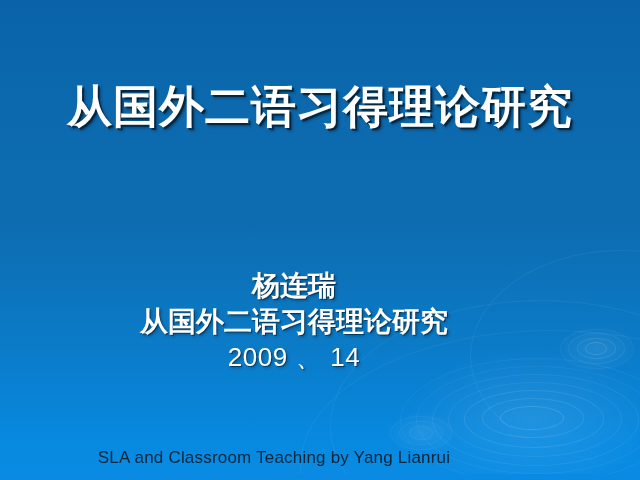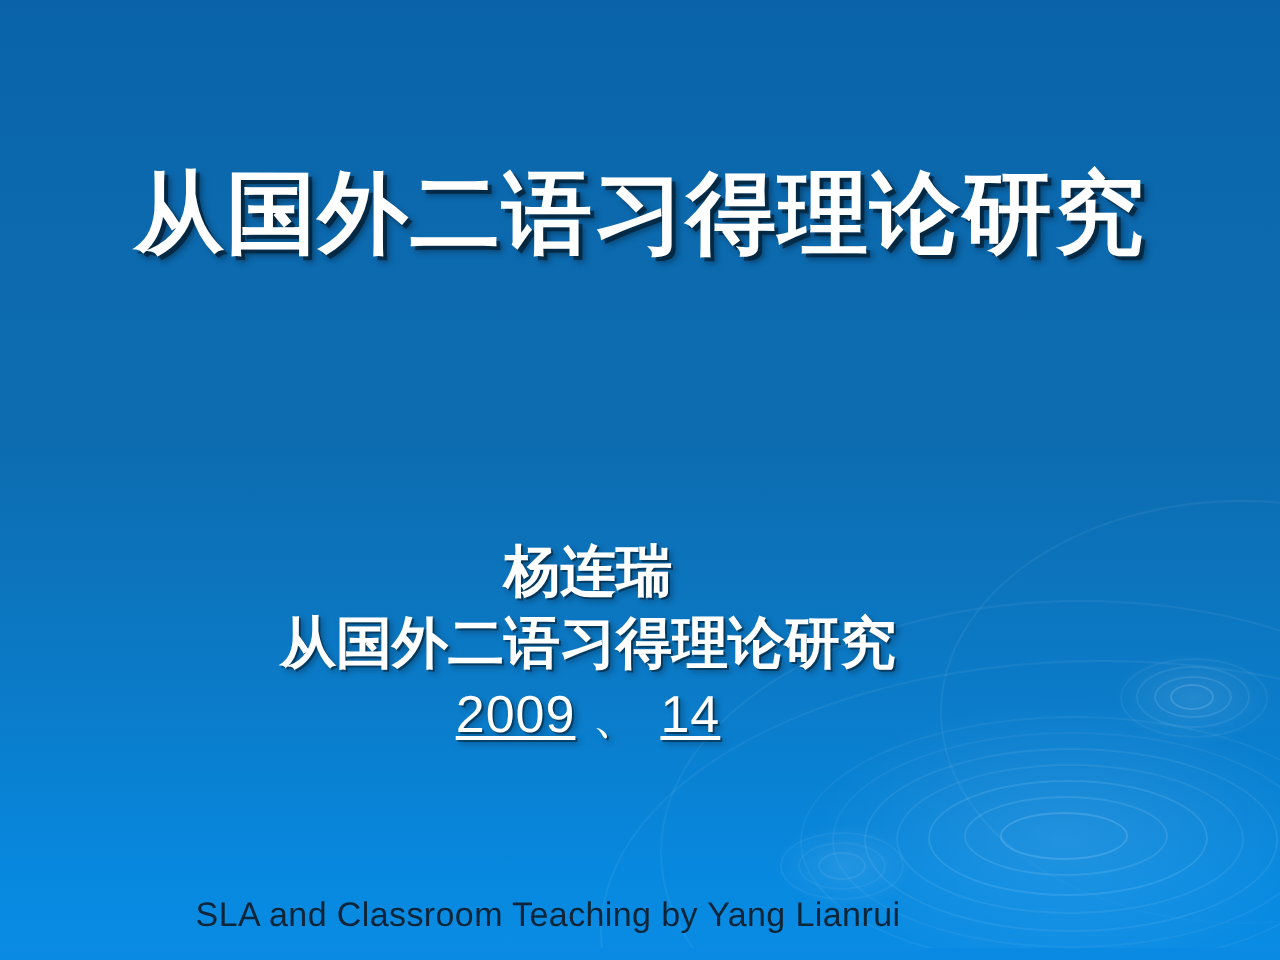--- a/index.html
+++ b/index.html
@@ -98,21 +98,21 @@
        2px 2px 3px rgba(0,0,0,0.30);
     white-space: nowrap;
   }
   .sub-line.date {
     font-family: "Liberation Sans", "DejaVu Sans", sans-serif;
     font-weight: normal;
     font-size: 26px;
     line-height: 34px;
     letter-spacing: 0.5px;
   }
-  .date .u { text-decoration: underline; text-underline-offset: 2px; }
+  .date .u { text-underline-offset: 2px; }
   .date .sep { display: inline-block; padding: 0 8px; }
 
   #footer-block {
     position: absolute;
     left: 0;
     top: 447px;
     width: 548px;
     text-align: center;
   }
   .footer-text {

